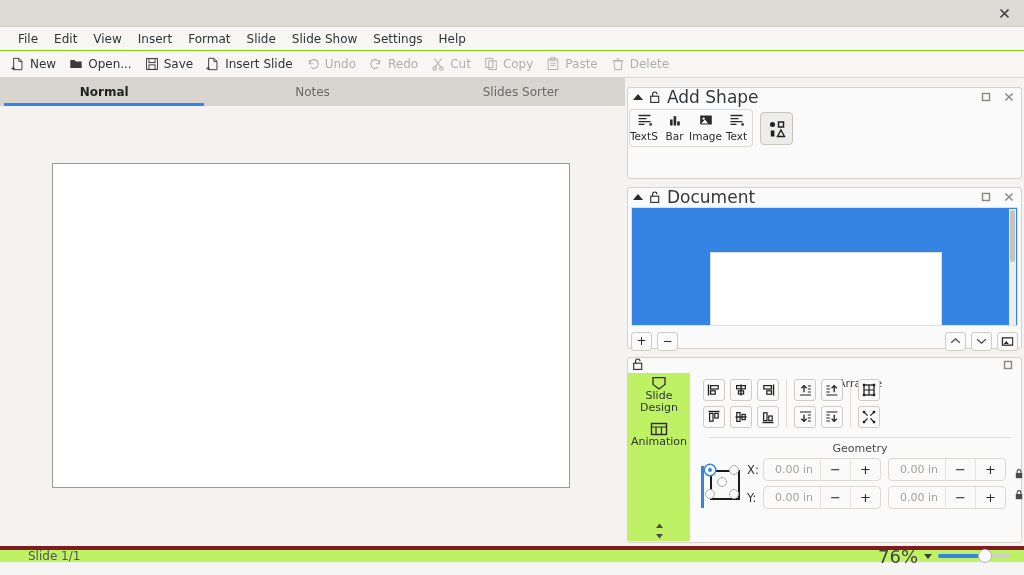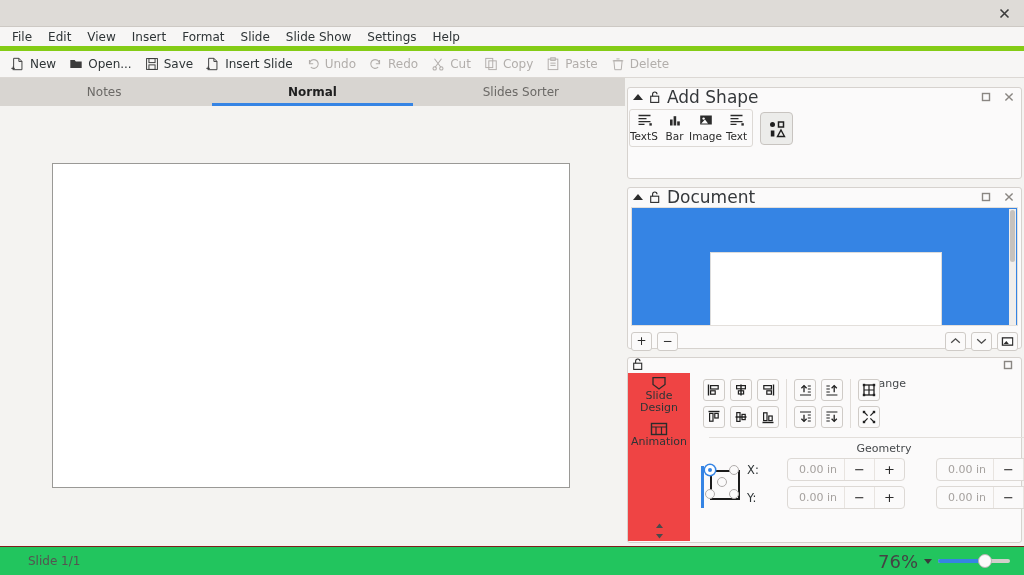--- a/index.html
+++ b/index.html
@@ -21,22 +21,22 @@
   }
   .titlebar .close {
     position: absolute; right: 8px; top: 0; height: 27px; width: 24px;
     display: flex; align-items: center; justify-content: center;
     font-size: 13px; color: #3b3b3b; cursor: pointer;
   }
 
   
   .menubar {
     position: absolute; left: 0; top: 27px; width: 1024px; height: 24px;
-    background: #f7f6f5; border-bottom: 5px solid #84cc16;
-    display: flex; align-items: center; padding-left: 4px;
+    background: #f7f6f5; border-bottom: 1px solid #84cc16;
+    display: flex; align-items: center; padding-left: 10px;
   }
   .menubar .mi {
     padding: 3px 8px; font-size: 12px; color: #2e3436; cursor: pointer;
     white-space: nowrap;
   }
 
   
   .toolbar {
     position: absolute; left: 0; top: 51px; width: 1024px; height: 27px;
     background: #f7f6f5; border-bottom: 1px solid #dcd8d4;
@@ -75,22 +75,22 @@
     position: absolute; left: 0; top: 106px; width: 625px; height: 440px;
     background: #f4f3f1;
   }
   .slide-canvas {
     position: absolute; left: 52px; top: 57px; width: 518px; height: 325px;
     background: #ffffff; border: 1px solid #9a9996;
   }
 
   
   .statusbar {
-    position: absolute; left: 0; top: 546px; width: 1024px; height: 29px;
-    background: #22c55e; border-top: 1px solid #7f1d1d;
+    position: absolute; left: 0; top: 546px; width: 1024px; height: 16px;
+    background: #bef264; border-top: 4px solid #7f1d1d;
     display: flex; align-items: center;
   }
   .statusbar .slide-count {
     position: absolute; left: 28px; font-size: 12px; color: #555351;
   }
   .zoomctl {
     position: absolute; right: 14px; display: flex; align-items: center; gap: 6px;
   }
   .zoomctl .zlabel { font-size: 18px; color: #444; }
   .zoomctl .zcaret {
@@ -180,21 +180,21 @@
   }
   .sq-btn.right { margin-right: 0; margin-left: 5px; }
 
   
   #panel-shape { top: 279px; height: 186px; }
   .sp-head {
     height: 15px; display: flex; align-items: center; padding: 0 5px;
   }
   .sp-body { display: flex; height: 168px; }
   .sp-side {
-    width: 62px; background: #ef4444; display: flex; flex-direction: column;
+    width: 62px; background: #bef264; display: flex; flex-direction: column;
     align-items: center; padding-top: 1px; position: relative;
   }
   .sp-item {
     width: 62px; display: flex; flex-direction: column; align-items: center;
     padding: 3px 0 5px 0; cursor: pointer; position: relative;
   }
   .sp-item .lbl {
     font-size: 11px; color: #2e3436; line-height: 12px; text-align: center;
   }
   .sp-item.active::after {
@@ -234,21 +234,21 @@
     position: absolute; width: 10px; height: 10px; border-radius: 50%;
     background: #fbfafa; border: 1.5px solid #b0acab;
   }
   .anchor-pad .h.sel { background: #3584e4; border: 3px solid #ffffff; box-shadow: 0 0 0 1.5px #3584e4; }
   .geom-fields { flex: 1; }
   .geom-line { display: flex; align-items: center; margin-bottom: 5px; }
   .axis-lbl { width: 16px; font-size: 11.5px; color: #2e3436; text-align: left; }
   .spin {
     display: flex; align-items: stretch; height: 23px; width: 118px;
     border: 1px solid #ddd9d5; border-radius: 4px; background: #fbfafa;
-    overflow: hidden; margin-right: 7px; margin-left: 24px;
+    overflow: hidden; margin-right: 7px;
   }
   .spin .val {
     flex: 1; display: flex; align-items: center; justify-content: flex-end;
     padding-right: 7px; font-size: 11px; color: #a5a19e;
   }
   .spin .st {
     width: 30px; display: flex; align-items: center; justify-content: center;
     border-left: 1px solid #e8e4e0; font-size: 13px; color: #2b2b2b; cursor: pointer;
   }
   .locks {
@@ -364,25 +364,25 @@
     <div class="tb disabled">
       <svg width="14" height="14" viewBox="0 0 16 16">
         <path d="M3.3 4.3h9.4l-1 10.2H4.3z" fill="none" stroke="#b2aeab" stroke-width="1.1"></path>
         <path d="M2 4.3h12M6.2 2.2h3.6" stroke="#b2aeab" stroke-width="1.1"></path>
       </svg>
       <span>Delete</span>
     </div>
   </div>
 
   <div class="viewtabs">
+    <div class="vtab active">
+      <span>Normal</span>
+    </div>
     <div class="vtab">
       <span>Notes</span>
-    </div>
-    <div class="vtab active">
-      <span>Normal</span>
     </div>
     <div class="vtab">
       <span>Slides Sorter</span>
     </div>
   </div>
 
   <div class="editorarea">
     <div class="slide-canvas"></div>
   </div>
 

